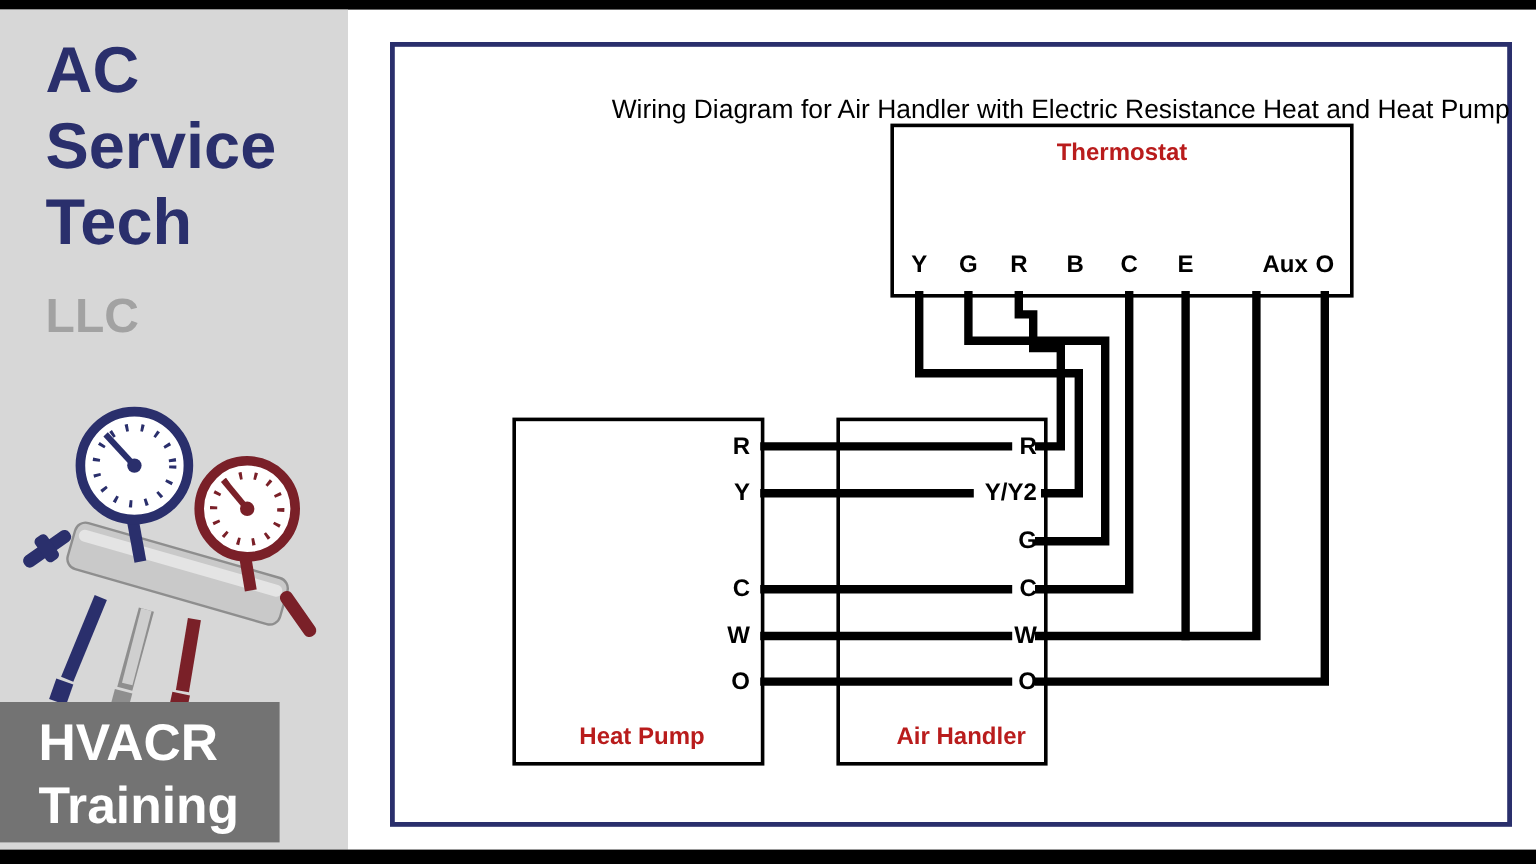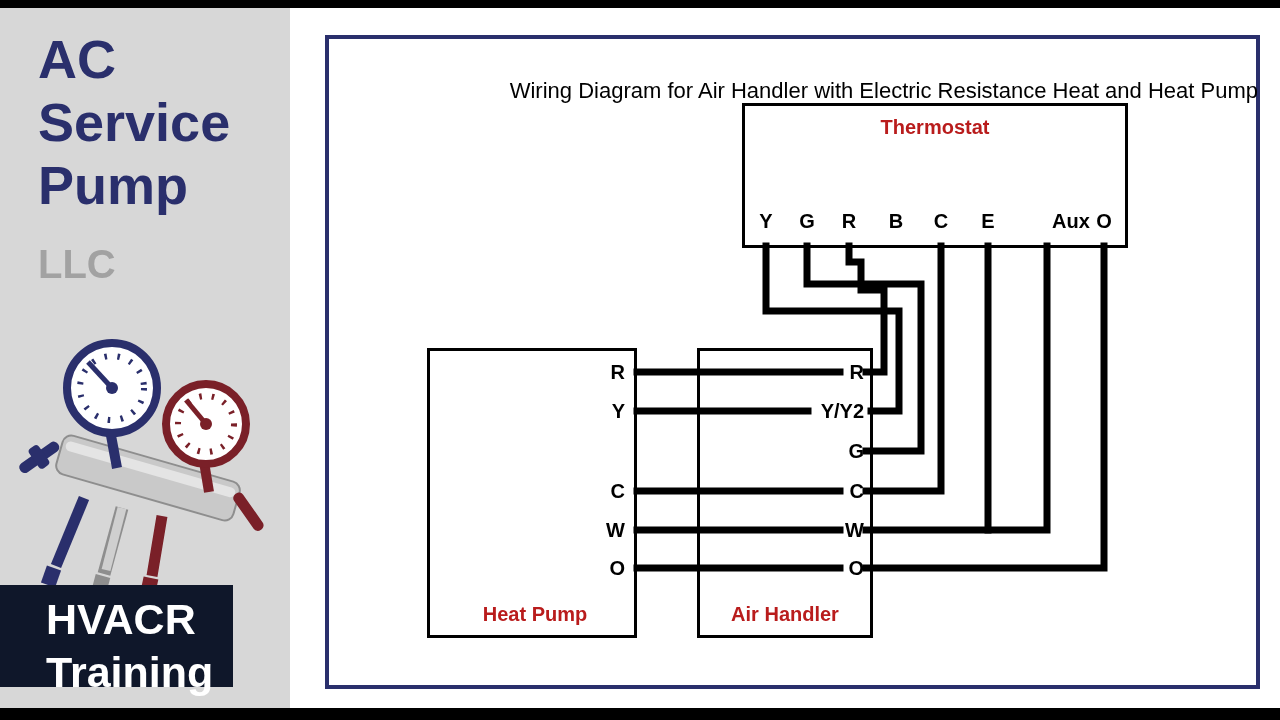--- a/index.html
+++ b/index.html
@@ -9,39 +9,39 @@
   }
   .bar{position:absolute;left:0;width:1280px;background:#000;}
   .bar-top{top:0;height:8px;}
   .bar-bottom{top:708px;height:12px;}
 
   
   .sidebar{position:absolute;left:0;top:8px;width:290px;height:700px;background:#d7d7d7;}
   .brand{position:absolute;left:38px;top:20px;color:#2a2f6c;font-weight:bold;
          font-size:54px;line-height:63px;}
   .brand .llc{color:#a2a2a2;font-size:40px;line-height:46px;margin-top:24px;font-weight:bold;}
-  .footer-block{position:absolute;left:0;top:577px;width:233px;height:102px;background:#0f172a;
+  .footer-block{position:absolute;left:0;top:577px;width:233px;height:117px;background:#737373;
     color:#fff;font-weight:bold;font-size:43px;line-height:53px;
-    padding:8px 0 0 46px;box-sizing:border-box;}
+    padding:8px 0 0 32px;box-sizing:border-box;}
 
   
   .frame{position:absolute;left:325px;top:35px;width:935px;height:654px;
     border:4px solid #2a2f6c;box-sizing:border-box;background:#fff;}
   .d-title{position:absolute;left:327px;top:58px;width:931px;text-align:right;
     font-size:22px;font-weight:normal;color:#000;margin-top:20px;}
 
   .box{position:absolute;border:3px solid #000;box-sizing:border-box;background:#fff;}
   .box-thermostat{left:742px;top:103px;width:386px;height:145px;}
   .box-heatpump{left:427px;top:348px;width:210px;height:290px;}
   .box-airhandler{left:697px;top:348px;width:176px;height:290px;}
 
   .box-label{position:absolute;font-size:20px;font-weight:bold;color:#b91c1c;text-align:center;}
   .lbl-thermostat{left:742px;top:116px;width:386px;}
   .lbl-heatpump{left:427px;top:603px;width:216px;}
-  .lbl-airhandler{left:697px;top:603px;width:176px;}
+  .lbl-airhandler{left:697px;top:603px;width:176px;padding-left:16px;}
 
   .term{position:absolute;font-size:20px;font-weight:bold;color:#000;
         height:28px;line-height:28px;white-space:nowrap;}
   .tc{transform:translateX(-50%);text-align:center;}
   .hp-term{left:505px;width:120px;text-align:right;}
   .ah-term{left:745px;width:119px;text-align:right;}
 
   .wires{position:absolute;left:0;top:0;pointer-events:none;}
   .wires polyline{fill:none;stroke:#000;stroke-width:7;stroke-linecap:square;}
   .gauges{position:absolute;left:0;top:320px;}
@@ -49,21 +49,21 @@
 </head>
 <body>
 
 <div class="bar bar-top"></div>
 
 <div class="sidebar">
 
   <div class="brand">
     <div>AC</div>
     <div>Service</div>
-    <div>Pump</div>
+    <div>Tech</div>
     <div class="llc">LLC</div>
   </div>
 
   <svg class="gauges" width="290" height="270" viewBox="0 0 290 270">
 
     <g transform="rotate(16 148 150)">
       <rect x="56" y="130" width="184" height="40" rx="9" fill="#c9c9c9" stroke="#8e8e8e" stroke-width="2"></rect>
       <rect x="60" y="136" width="176" height="10" rx="5" fill="#e4e4e4"></rect>
     </g>
 

